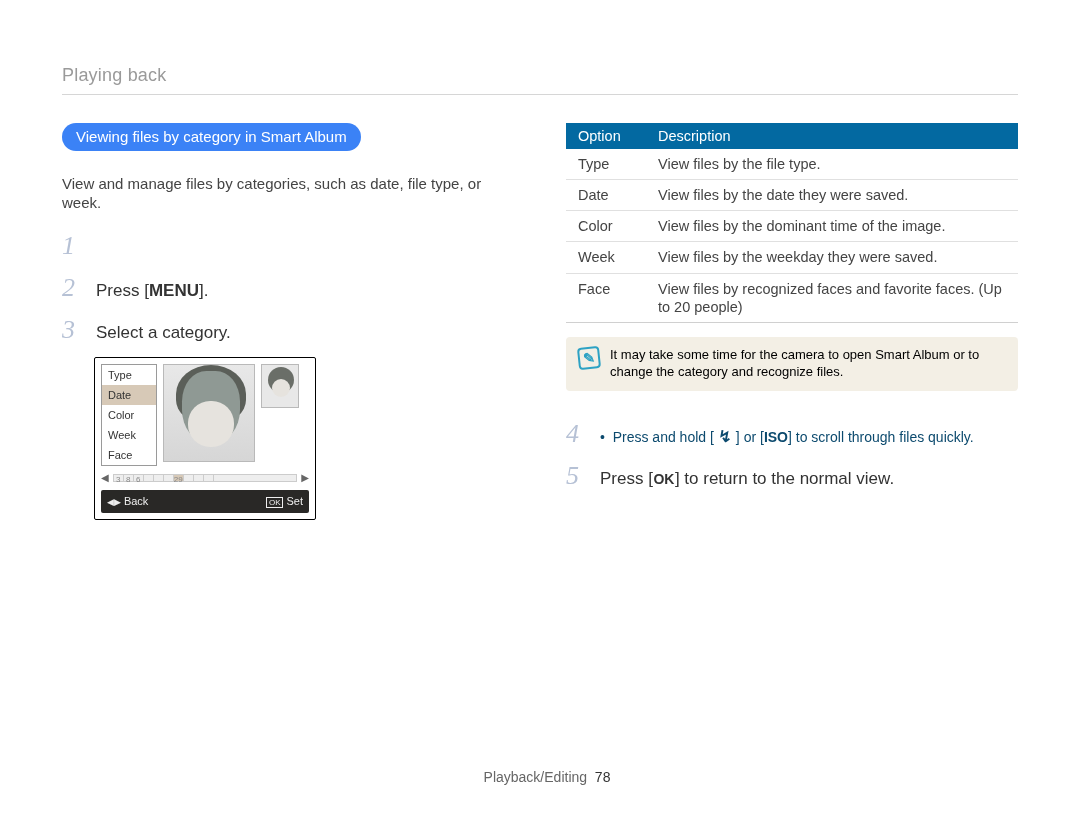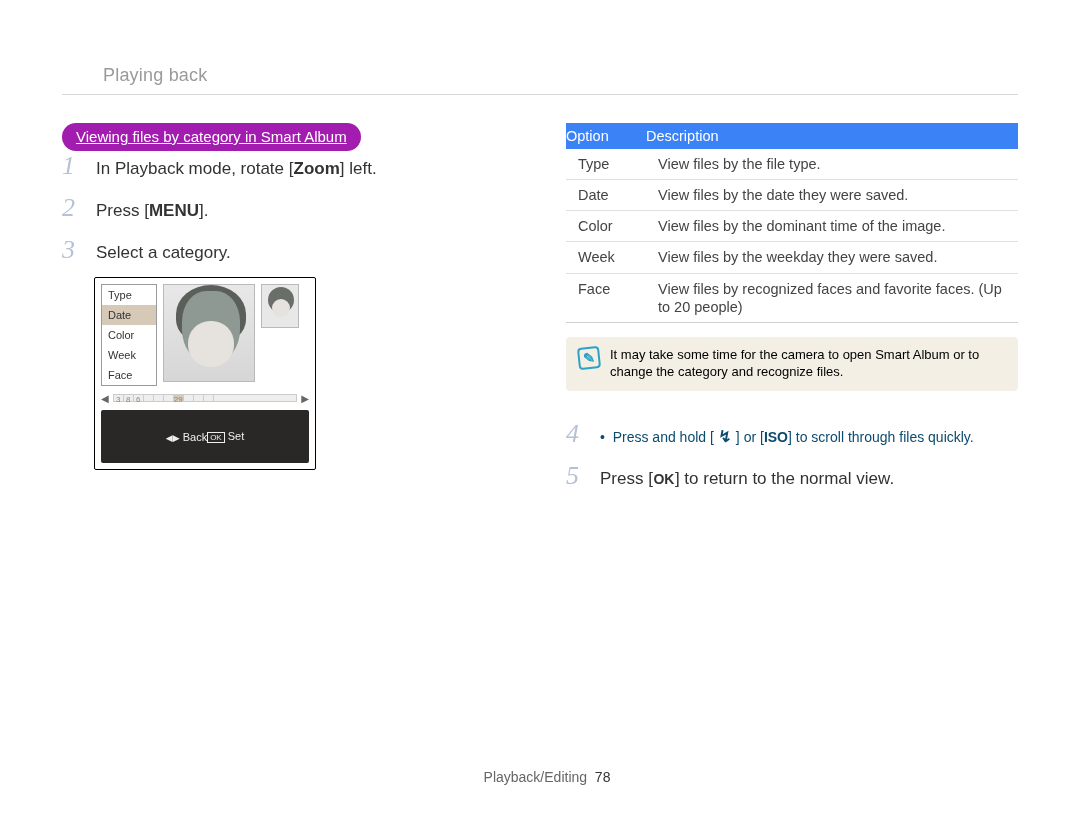--- a/index.html
+++ b/index.html
@@ -11,41 +11,39 @@
     color: #3a3a3a;
     position: relative;
     padding: 65px 62px 0 62px;
   }
   .breadcrumb {
     font-size: 18px;
     font-weight: 300;
     color: #9a9a9a;
     letter-spacing: 0.2px;
     margin-bottom: 8px;
-    margin-left: 41px;
   }
   hr.rule {
     border: none;
     border-top: 1px solid #d6d6d6;
     margin-bottom: 28px;
   }
   .columns {
     display: flex;
     gap: 52px;
   }
   .col { flex: 1 1 50%; }
   .pill {
     display: inline-block;
-    background: #a21caf;
+    background: #3b82f6;
     color: #fff;
     font-size: 15px;
     padding: 5px 14px 6px;
     border-radius: 14px;
-    margin-bottom: 0;
-    text-decoration: underline;
+    margin-bottom: 24px;
   }
   .intro {
     font-size: 15px;
     color: #444;
     line-height: 1.25;
     margin-bottom: 18px;
     max-width: 430px;
   }
   ol.steps { list-style: none; }
   ol.steps > li {
@@ -126,39 +124,39 @@
   .strip {
     display:flex; align-items:center; gap:4px;
     margin-top:4px;
     height:16px;
   }
   .strip .tri { font-size:10px; color:#666; }
   .strip .seg { flex:1; height:8px; background:#eee; border:1px solid #ccc; display:flex;}
   .strip .seg span{ width:10px; border-right:1px solid #ccc; font-size:8px; color:#888; text-align:center;}
   .strip .seg span.mark{ background:#d7c9b7;}
   .cam-bottom {
-    display:flex; justify-content:center; align-items:center;
+    display:flex; justify-content:space-between; align-items:center;
     margin-top:4px;
     background:#292826; color:#eee;
-    padding:20px 6px; font-size:11px;
+    padding:5px 6px; font-size:11px;
     border-radius:2px;
   }
   .okbox { display:inline-block; border:1px solid #eee; font-size:8px; padding:0 2px; margin-right:3px;}
   
   table.opts {
     width: 100%;
     border-collapse: collapse;
     font-size: 14.5px;
   }
   table.opts th {
-    background: #3b82f6;
+    background: #0369a1;
     color: #fff;
     font-weight: normal;
     text-align: left;
-    padding: 5px 0;
+    padding: 5px 12px;
   }
   table.opts th:first-child { width: 80px; }
   table.opts td {
     padding: 6px 12px;
     border-bottom: 1px solid #e0e0e0;
     color: #444;
     vertical-align: top;
     line-height: 1.25;
   }
   table.opts tr:last-child td { border-bottom: 1px solid #d0d0d0; }
@@ -192,27 +190,25 @@
 </head>
 <body>
 
 <div class="breadcrumb">Playing back</div>
 <hr class="rule">
 
 <div class="columns">
 
   <div class="col">
     <div class="pill">Viewing files by category in Smart Album</div>
+    <p class="intro">View and manage files by categories, such as date, file type, or week.</p>
 
     <ol class="steps">
       <li>
         <span class="step-num">1</span>
-        <span class="step-text">
-          <span>In Playback mode, rotate [</span><span class="bold-key">Zoom</span><span>] left.</span>
-        </span>
       </li>
       <li>
         <span class="step-num">2</span>
         <span class="step-text">
           <span>Press [</span><span class="bold-key">MENU</span><span>].</span>
         </span>
       </li>
       <li>
         <span class="step-num">3</span>
         <span class="step-text">Select a category.</span>

